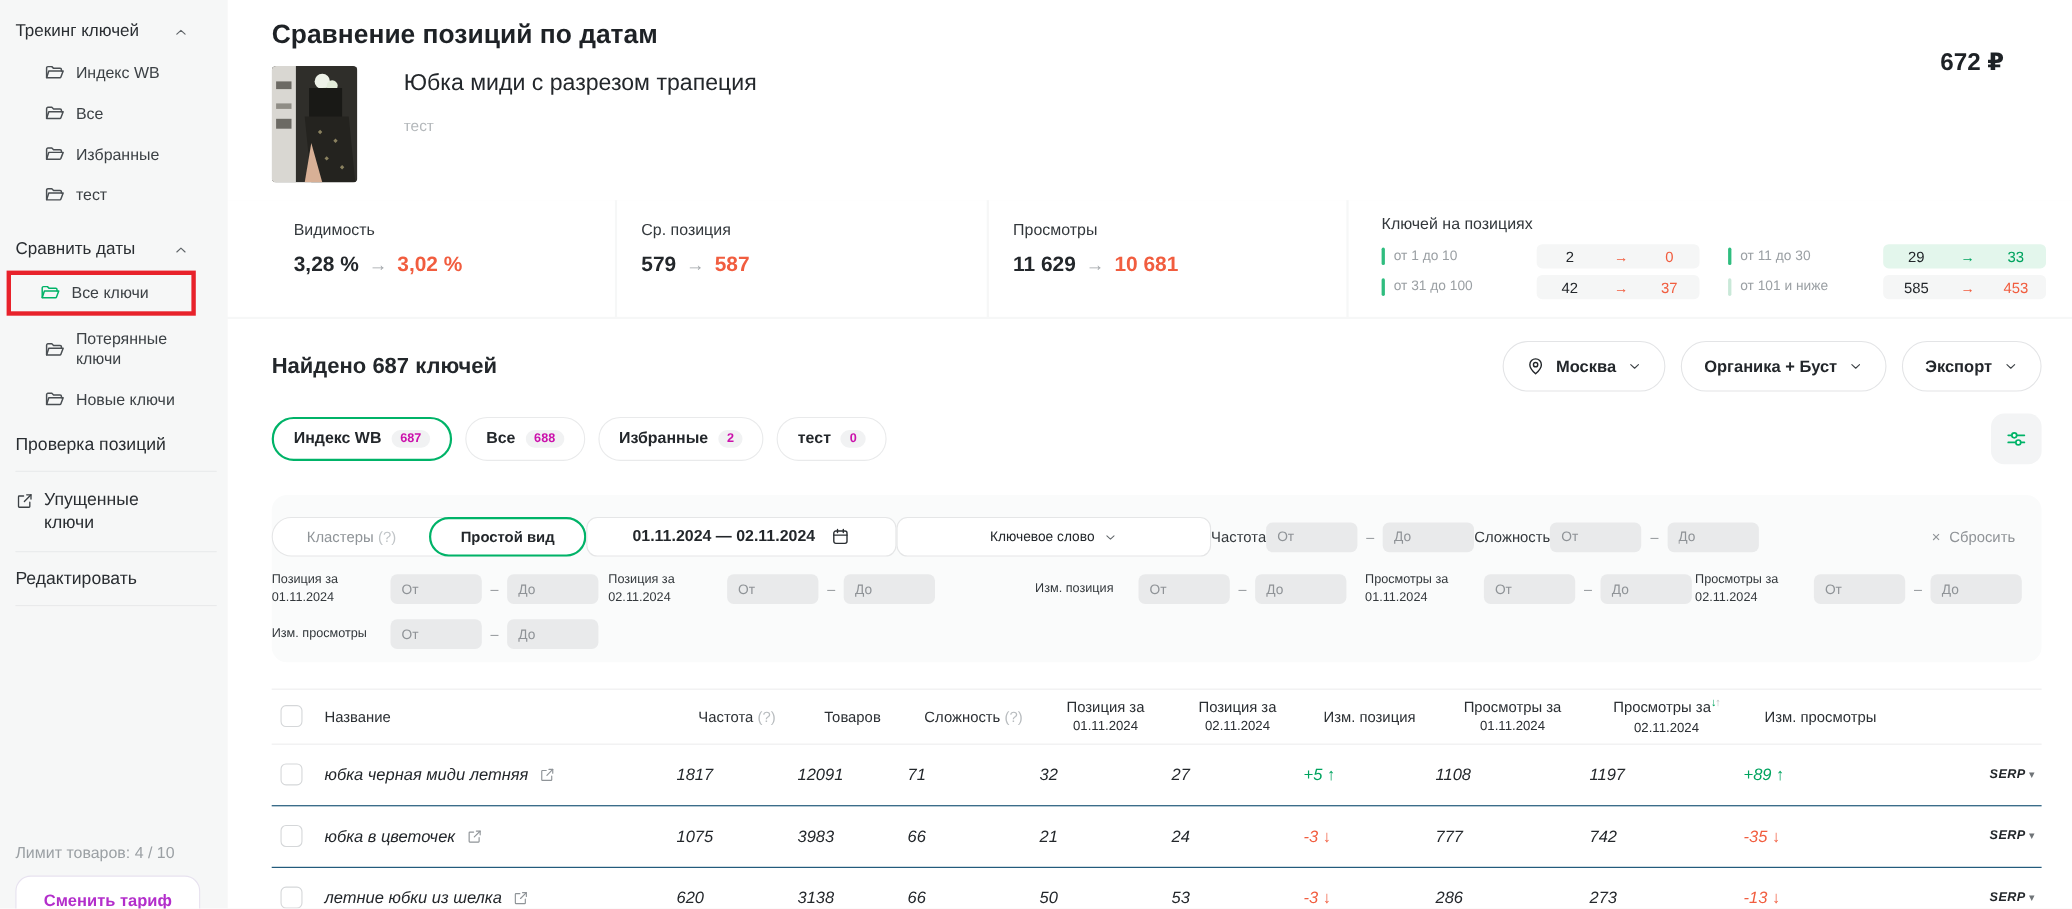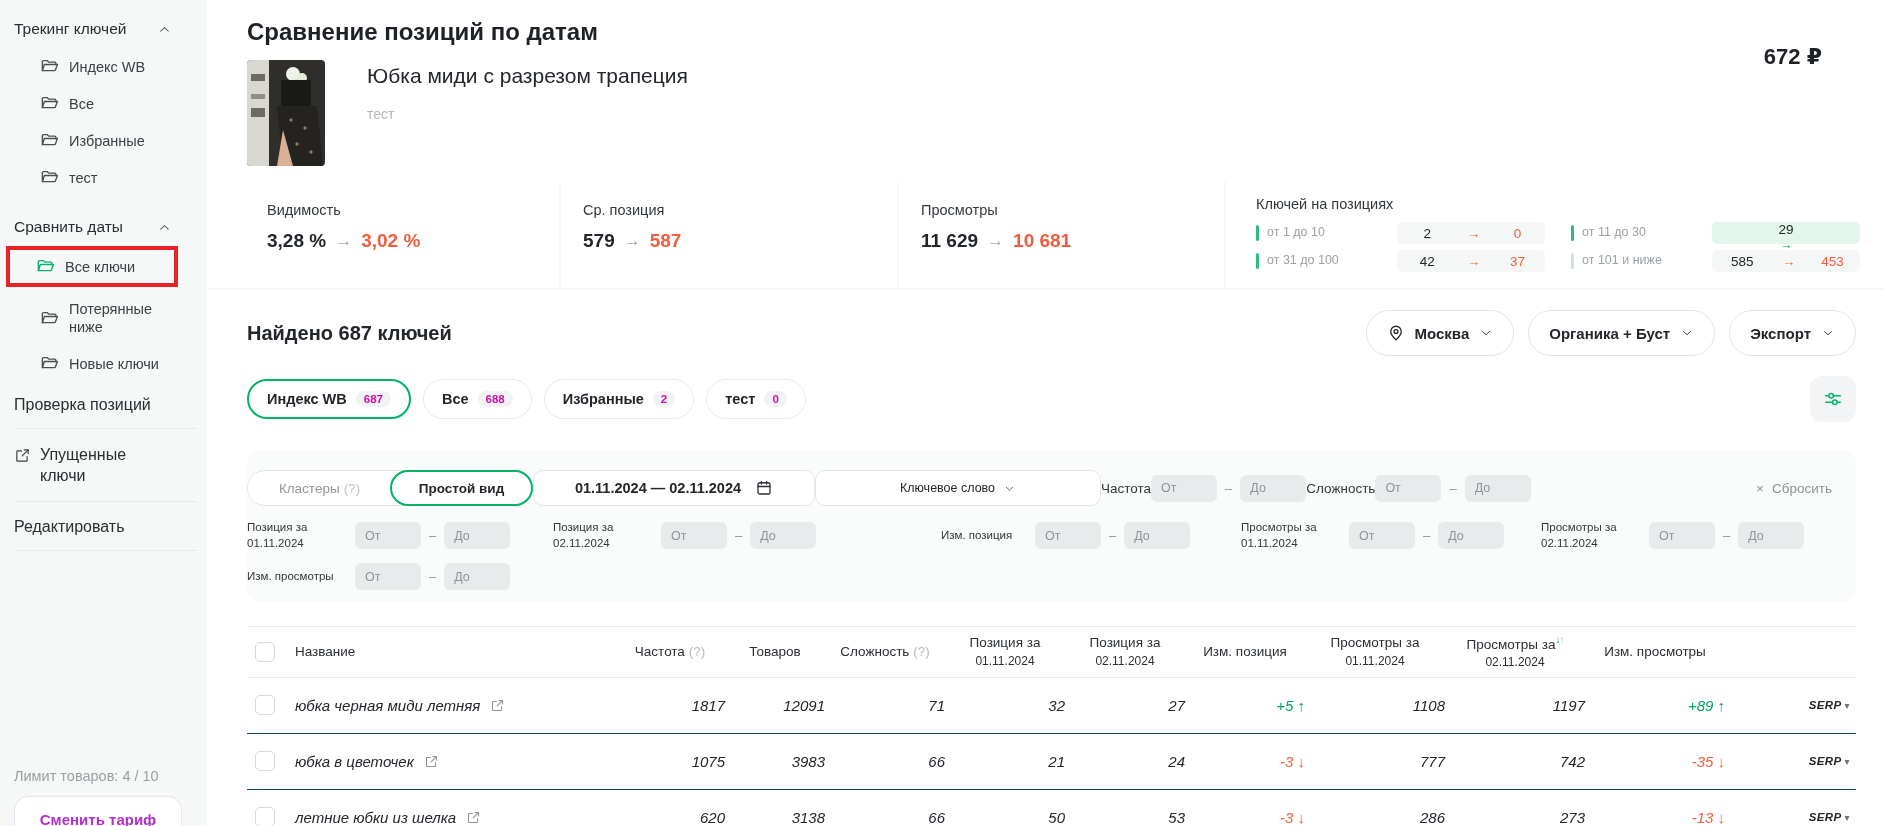--- a/index.html
+++ b/index.html
@@ -63,21 +63,21 @@
   .keys-col { display:flex; flex-direction:column; gap:6px; flex:1; }
   .keys-row { display:flex; align-items:center; justify-content:space-between; gap:10px; }
   .keys-range { display:flex; align-items:flex-start; gap:8px; color:#9ba0a4; font-size:12.5px; white-space:nowrap; }
   .keys-bar { width:3px; height:16px; border-radius:2px; background:#2fbd7f; }
   .keys-bar.pale { background:#c9e8d8; }
   .chip { width:148px; height:22px; border-radius:5px; background:#f5f6f6; display:flex; align-items:center; font-size:13.5px; }
   .chip .c-from { flex:1.1; text-align:center; color:#23272b; }
   .chip .c-arr { flex:.6; text-align:center; font-size:13px; }
   .chip .c-to { flex:1; text-align:center; }
   .chip.down .c-arr, .chip.down .c-to { color:#f15d3f; }
-  .chip.up { background:#e3f6ec;flex-direction:column; }
+  .chip.up { background:#e3f6ec; }
   .chip.up .c-arr, .chip.up .c-to { color:#00a35f; }
 
   
   .panel { position:absolute; top:290px; left:0; right:0; bottom:0; background:#fff; padding:0 28px 0 40px; }
   .toolbar { position:relative; margin-top:20px; height:46px; }
   .found { font-size:20px; font-weight:600; color:#23272b; line-height:46px; }
   .toolbar-btns { position:absolute; right:0; top:0; display:flex; gap:14px; }
   .pill-btn { height:46px; border-radius:23px; border:1px solid #e3e4e6; background:#fff; display:flex;
     align-items:center; gap:10px; padding:0 20px; font-size:15px; font-weight:600; color:#23272b; cursor:pointer; font-family:inherit; }
   .pill-btn .chev { color:#3c4145; }
@@ -100,38 +100,38 @@
   .seg-opt.active { border:2px solid #00b368; color:#23272b; font-weight:700; margin:-1px; background:#fff; }
   .date-box { width:282px; height:36px; border:1px solid #e5e6e7; border-radius:10px; background:#fff; display:flex;
     align-items:center; justify-content:center; gap:14px; font-size:14.5px; font-weight:600; cursor:pointer; }
   .date-box .ic { width:18px; height:18px; color:#2a2e32; }
   .dd-box { width:286px; height:36px; border:1px solid #e5e6e7; border-radius:10px; background:#fff; display:flex;
     align-items:center; justify-content:center; gap:8px; font-size:12.5px; color:#23272b; cursor:pointer; }
   .dd-box .chev { color:#5f6468; }
   .f-label { font-size:13.5px; color:#33383c; }
   .f-label2 { font-size:11.5px; color:#33383c; line-height:1.35; width:96px; }
   .pair { display:flex; align-items:center; gap:8px; }
-  .mini { width:66px; height:27px; background:#e9eaeb; border:none; border-radius:6px; padding:0 10px;
+  .mini { width:83px; height:27px; background:#e9eaeb; border:none; border-radius:6px; padding:0 10px;
     font-size:12.5px; font-family:inherit; color:#23272b; }
   .mini::placeholder { color:#8f9397; }
   .pair .dash { color:#8f9397; font-size:13px; }
   .reset { margin-left:auto; display:flex; align-items:center; gap:8px; color:#8f9397; font-size:13.5px; cursor:pointer; padding-right:8px; }
   .f-row2 { display:grid; grid-template-columns:306px 388px 300px 300px auto; margin-top:14px; }
   .f-group { display:flex; align-items:center; gap:12px; }
   .f-row3 { margin-top:12px; }
 
   
   .table { margin-top:24px; }
   .t-grid { display:grid; grid-template-columns:48px 320px 110px 100px 120px 120px 120px 120px 140px 140px 140px 1fr; align-items:center; }
   .t-head { border-top:1px solid #ededee; border-bottom:1px solid #ededee; min-height:44px; font-size:13.5px; color:#2b2f33; }
   .t-head .c { text-align:center; line-height:1.3; padding:6px 0; }
   .t-head .c .sub { font-size:12px; }
   .hint { color:#b8bcbf; }
   .t-row { border-bottom:1px solid #0c4a6e; height:56px; font-size:15px;font-style:italic; }
-  .t-row .c { text-align:right; }
+  .t-row .c { text-align:left; }
   .cb { width:20px; height:20px; border:1.5px solid #d5d7d9; border-radius:5px; background:#fff; margin-left:8px; cursor:pointer; }
   .name-cell { display:flex; align-items:center; gap:10px; text-align:left; }
   .name-cell .ic { width:15px; height:15px; color:#8f9498; cursor:pointer; }
   .delta.up { color:#00a35f; }
   .delta.down { color:#f15d3f; }
   .serp-cell { text-align:right; padding-right:6px; font-size:11.5px; font-weight:700; letter-spacing:.4px;
     color:#23272b; cursor:pointer; white-space:nowrap; }
   .serp-cell .caret { font-size:10px; color:#6f7478; margin-left:3px; }
   .sort-mini { font-size:10px; letter-spacing:-1px; vertical-align:super; }
   .sort-mini .g { color:#00a35f; } .sort-mini .n { color:#b8bcbf; }
@@ -221,21 +221,21 @@
           <use href="#i-folder"></use>
         </svg>
       <span>Все ключи</span>
     </div>
   </div>
 
   <div class="side-item">
     <svg class="ic" width="19" height="19" viewBox="0 0 24 24">
         <use href="#i-folder"></use>
       </svg>
-    <span class="two-line" style="width:92px">Потерянные ниже</span>
+    <span class="two-line" style="width:92px">Потерянные ключи</span>
   </div>
   <div class="side-item">
     <svg class="ic" width="19" height="19" viewBox="0 0 24 24">
         <use href="#i-folder"></use>
       </svg>
     <span>Новые ключи</span>
   </div>
 
   <div class="side-link">Проверка позиций</div>
   <hr class="side-div">

